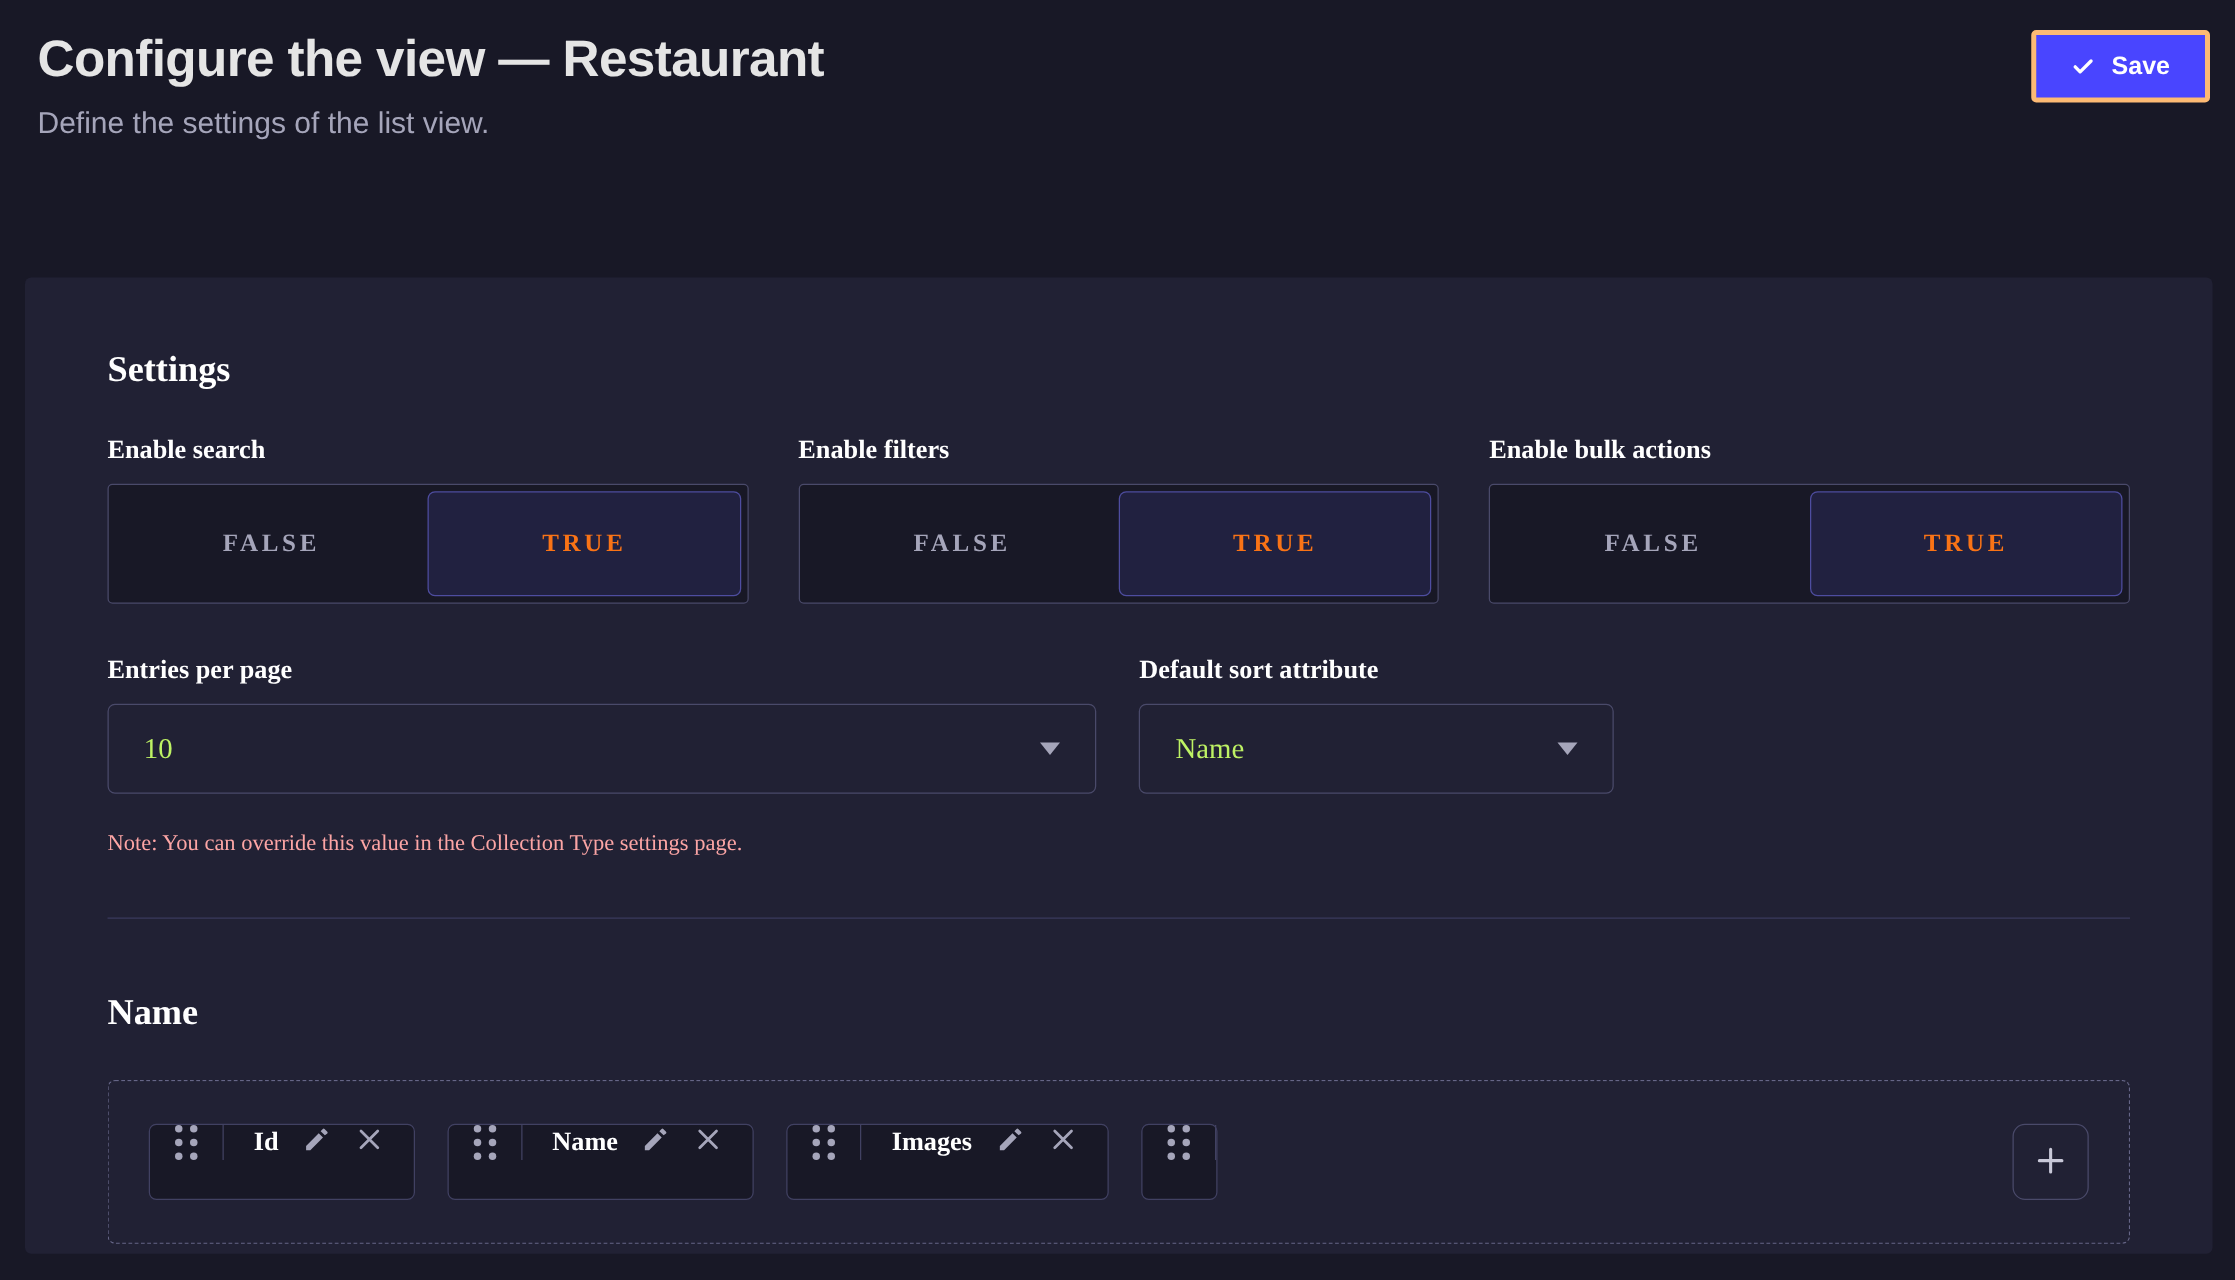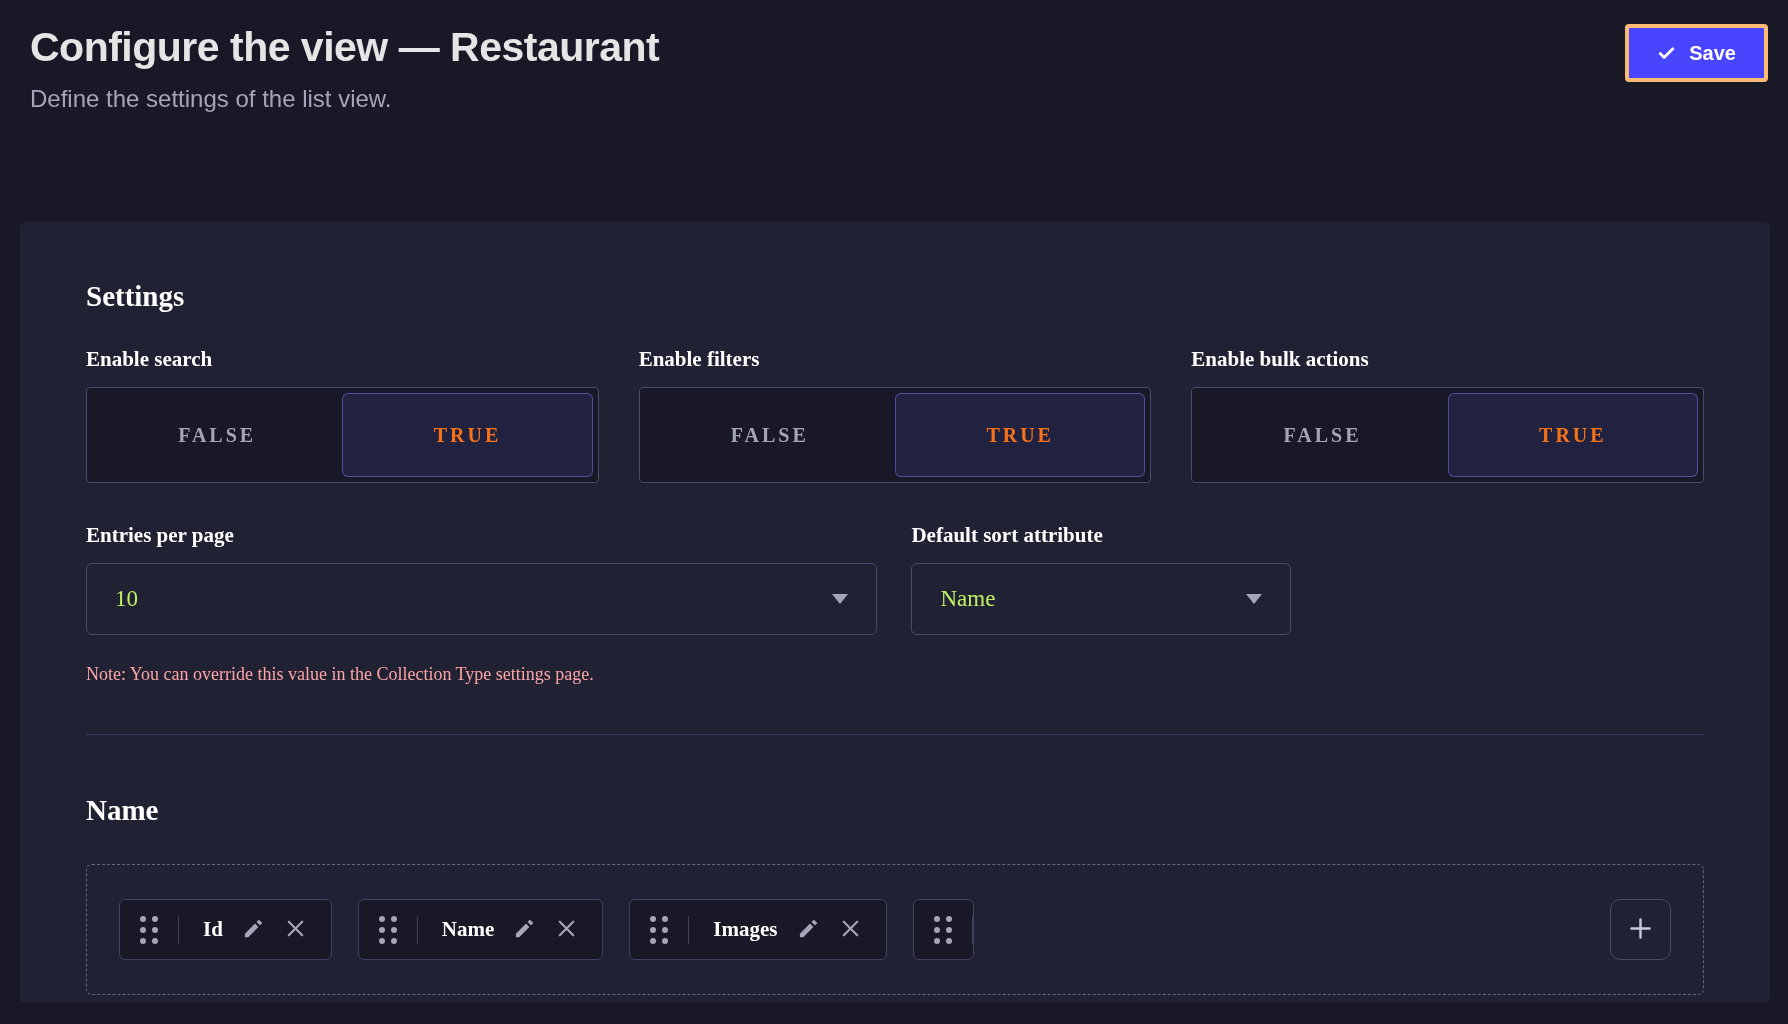--- a/index.html
+++ b/index.html
@@ -90,21 +90,21 @@
 
   
   .view-heading { margin-top:59px; }
   .fields-container {
     margin-top:37px;
     border:1px dashed #666687; border-radius:6px;
     padding:34px 32px;
     display:flex; align-items:center; gap:26px;
   }
   .field-chip {
-    display:flex; align-items:center; height:61px;
+    display:flex; align-items:flex-start; height:61px;
     background:#181826; border:1px solid #414162; border-radius:6px;
   }
   .chip-handle {
     width:59px; display:flex; align-items:center; justify-content:center;
     border-right:1px solid #414162; cursor:grab;
   }
   .drag-dots {
     display:grid; grid-template-columns:repeat(2,6px);
     grid-auto-rows:6px; gap:5px 6px;
   }

